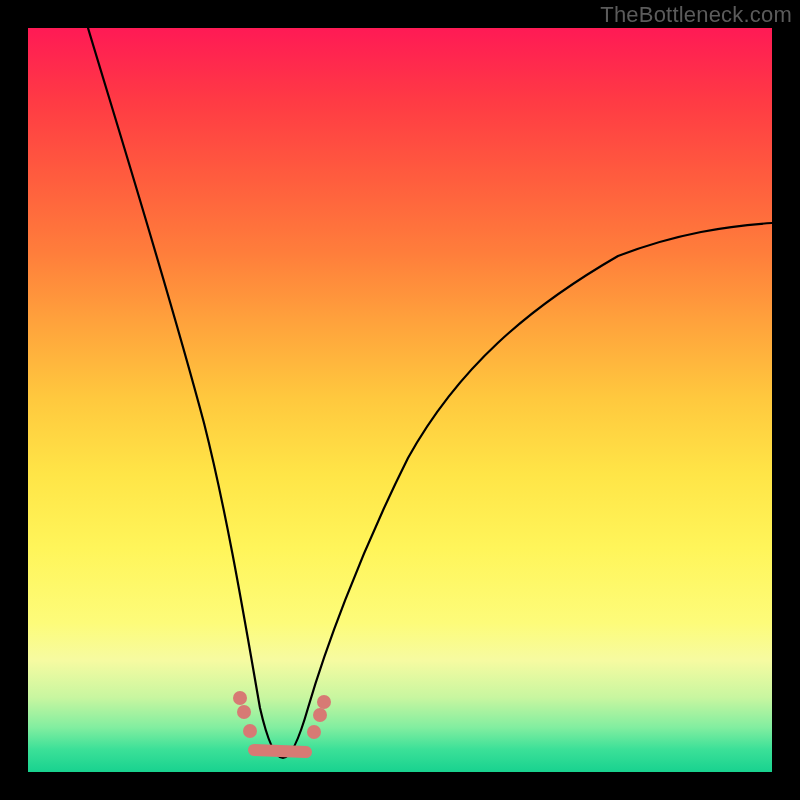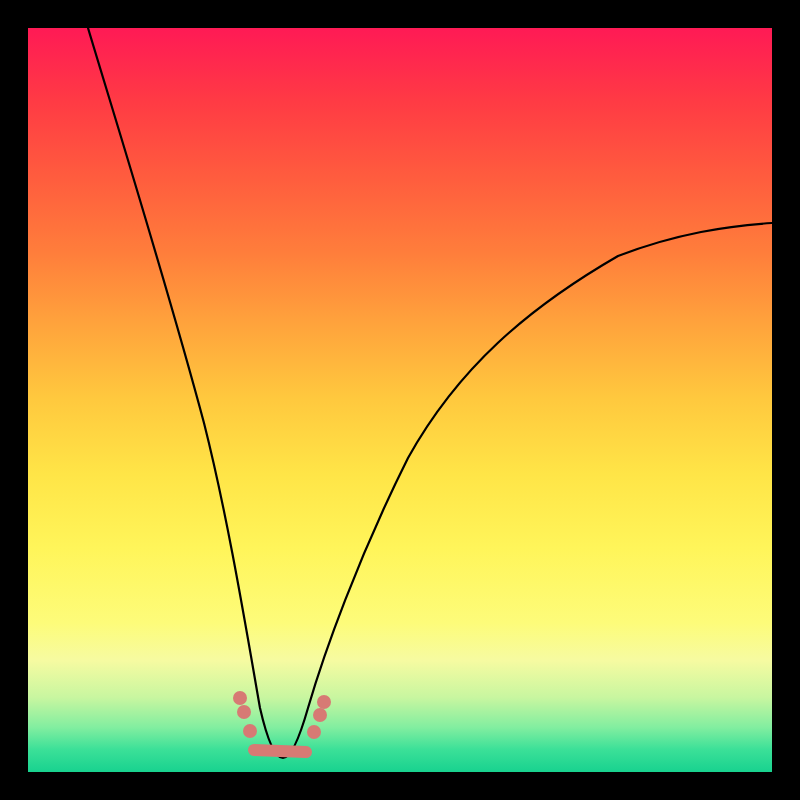--- a/index.html
+++ b/index.html
@@ -52,20 +52,21 @@
     position: absolute;
     inset: 0;
     width: 100%;
     height: 100%;
   }
 </style>
 </head>
 <body>
 
 <div class="frame">
+  <div class="watermark">TheBottleneck.com</div>
 
   <div class="plot-area">
     <svg class="curves" viewBox="0 0 744 744" preserveAspectRatio="none">
       <path fill="none" stroke-width="2.2" stroke-linecap="round" d="M 60 0
                C 90 100, 140 260, 176 395
                C 200 490, 218 600, 232 680
                C 240 715, 248 730, 255 730
                C 262 730, 270 715, 280 680
                C 296 625, 330 530, 380 430
                C 430 340, 500 280, 590 228

